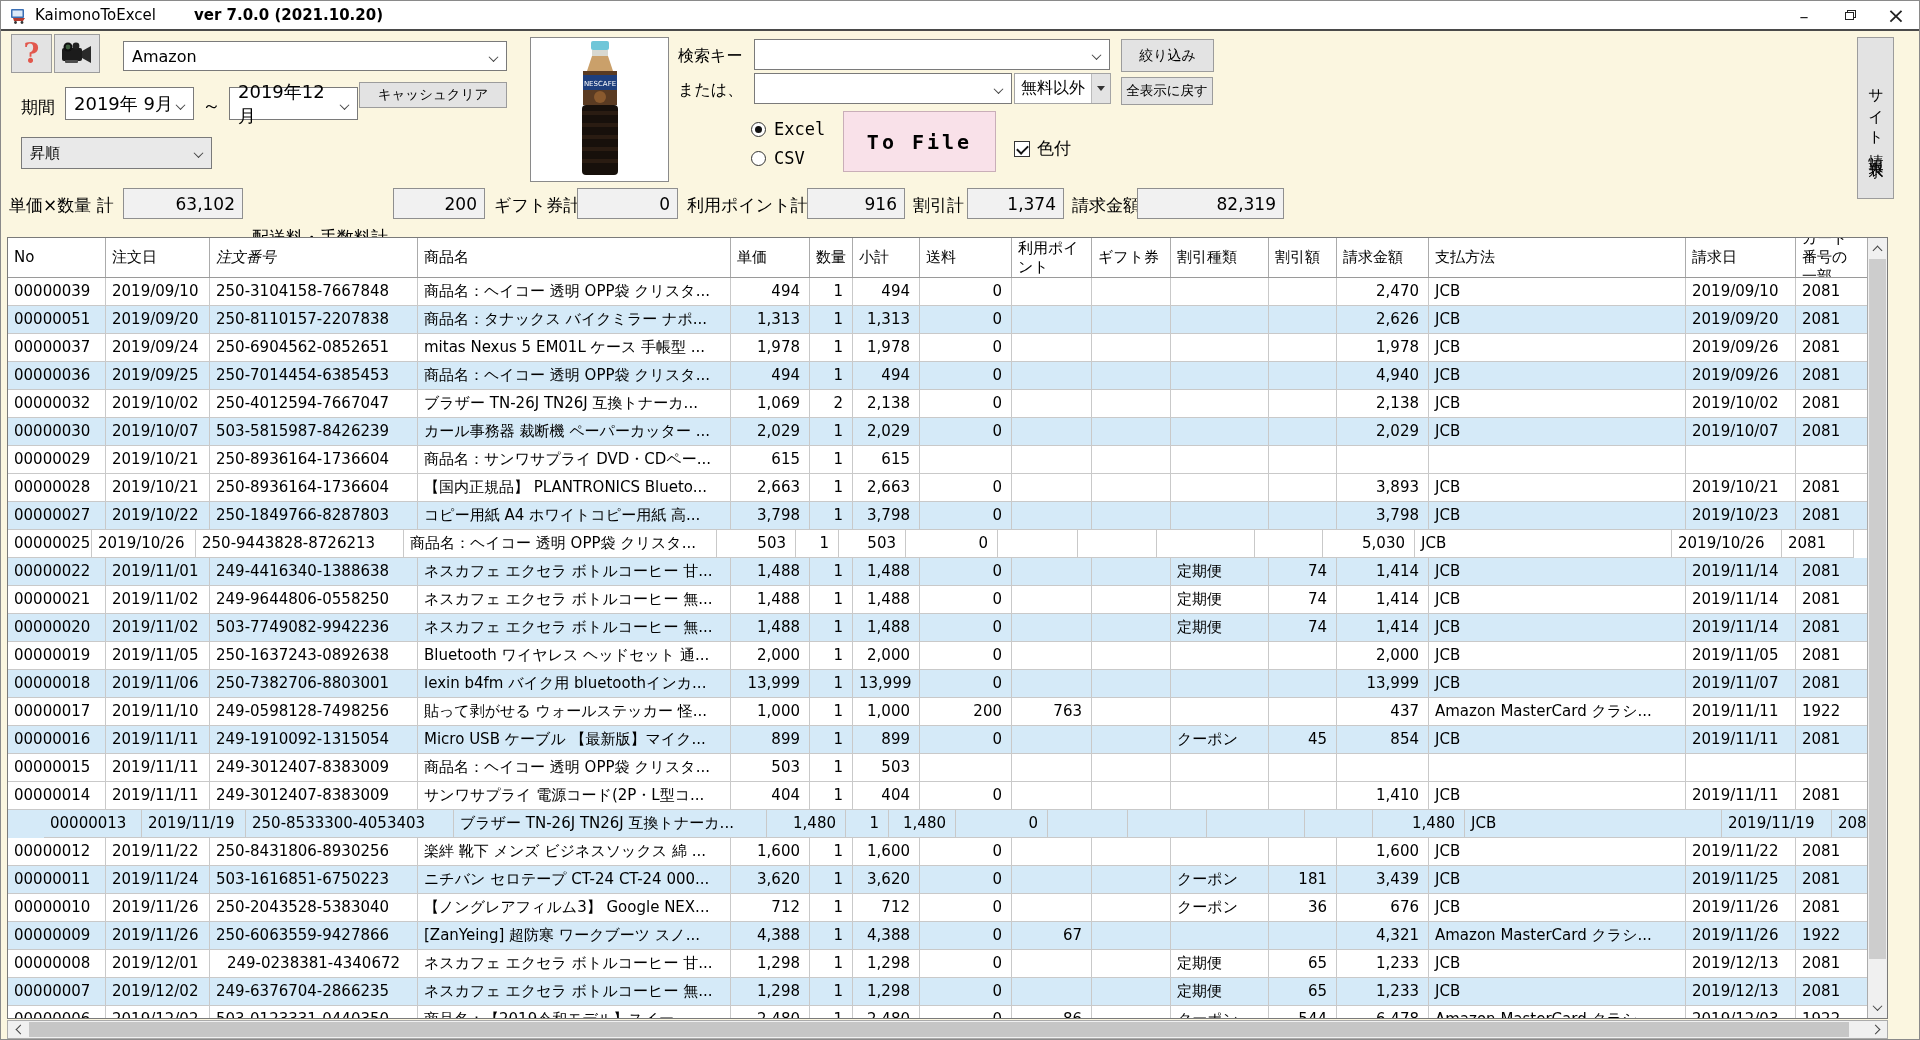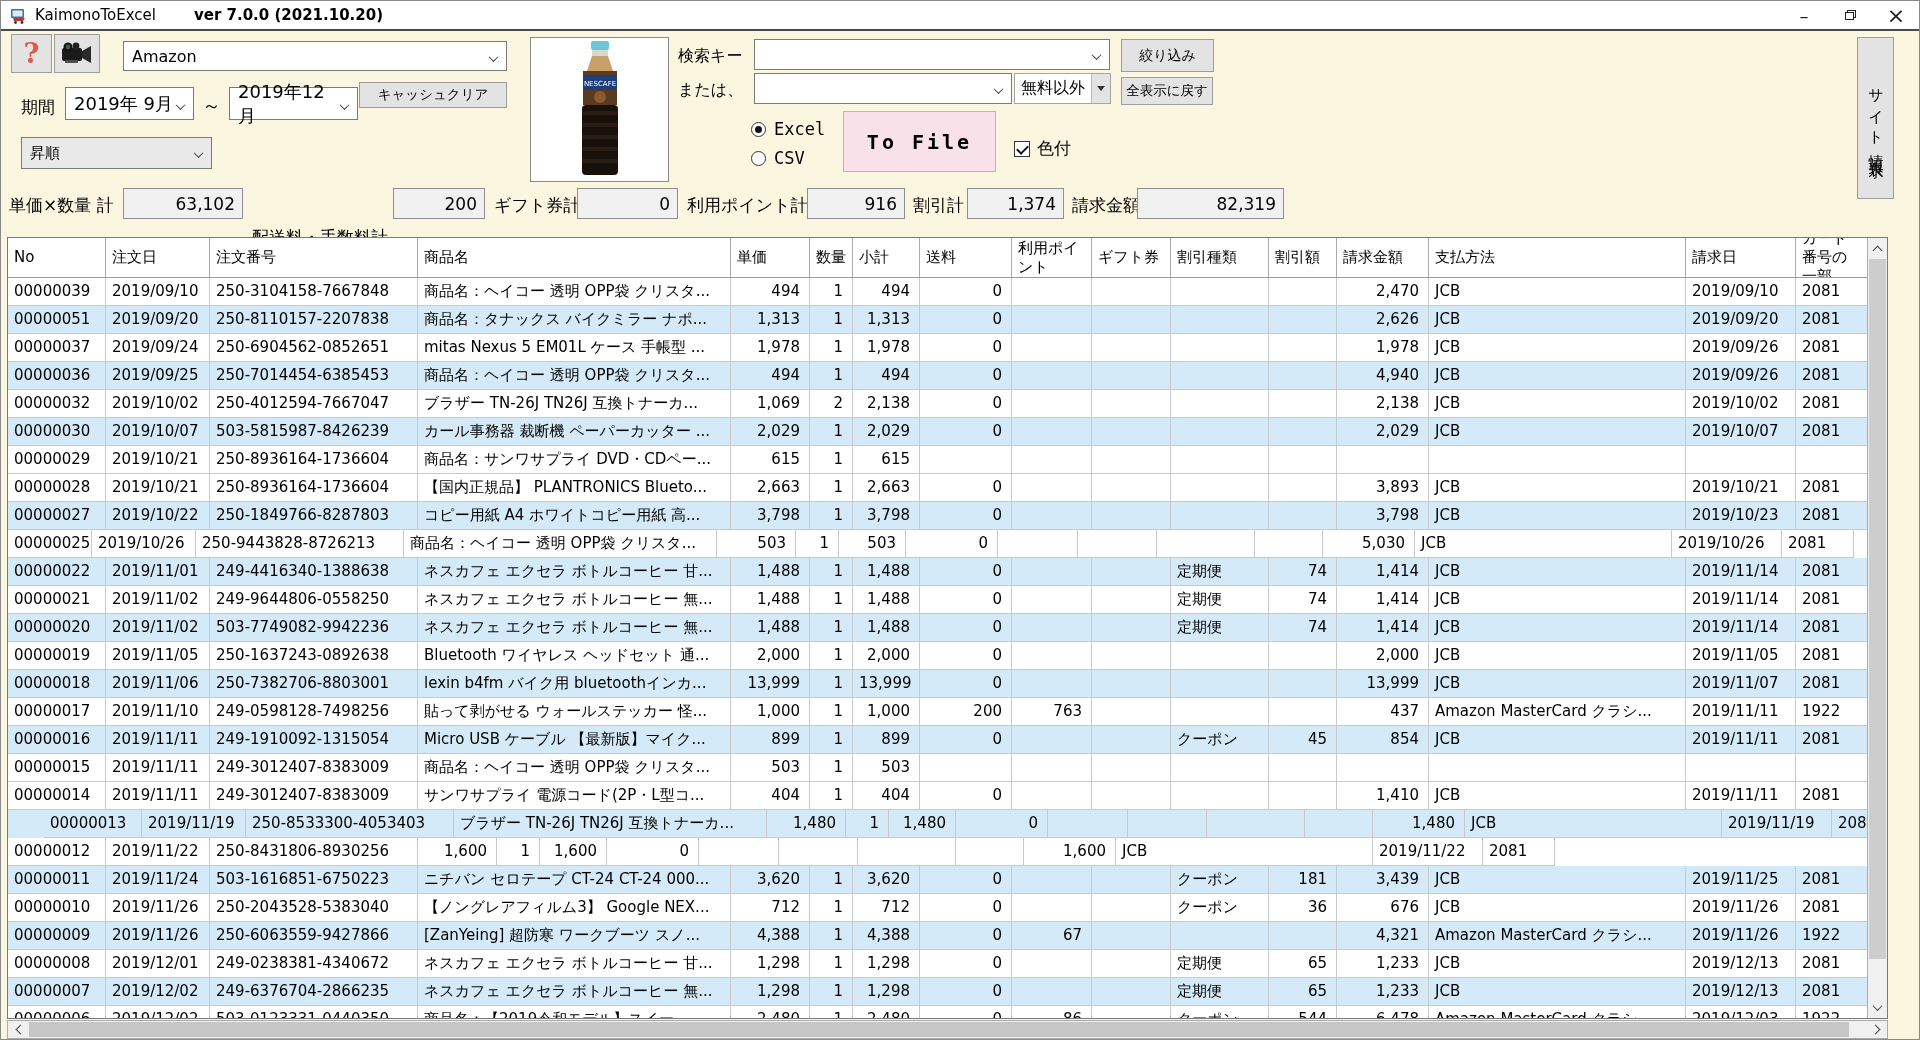--- a/index.html
+++ b/index.html
@@ -247,21 +247,21 @@
     <span class="tlabel" style="left:912px;">割引計</span>
     <span class="tbox" style="left:966px; width:97px;">1,374</span>
     <span class="tlabel" style="left:1071px;">請求金額</span>
     <span class="tbox" style="left:1136px; width:147px;">82,319</span>
   </div>
 
   <div class="grid">
     <div class="grid-header">
         <div class="hcell" style="width: 98px;">No</div>
         <div class="hcell" style="width: 104px;">注文日</div>
-        <div class="hcell" style="width: 208px;">注文番号</div>
+        <div class="hcell" style="width: 208px; font-style: italic;">注文番号</div>
         <div class="hcell" style="width: 313px;">商品名</div>
         <div class="hcell" style="width: 79px;">単価</div>
         <div class="hcell" style="width: 43px;">数量</div>
         <div class="hcell" style="width: 67px;">小計</div>
         <div class="hcell" style="width: 92px;">送料</div>
         <div class="hcell" style="width: 80px;">利用ポイント</div>
         <div class="hcell" style="width: 79px;">ギフト券</div>
         <div class="hcell" style="width: 98px;">割引種類</div>
         <div class="hcell" style="width: 68px;">割引額</div>
         <div class="hcell" style="width: 92px;">請求金額</div>
@@ -627,20 +627,21 @@
           <div class="gcell ar" style="width: 68px;"></div>
           <div class="gcell ar" style="width: 92px;">1,480</div>
           <div class="gcell" style="width: 257px;">JCB</div>
           <div class="gcell" style="width: 110px;">2019/11/19</div>
           <div class="gcell" style="width: 72px;">2081</div>
         </div>
         <div class="grow">
           <div class="gcell" style="width: 98px;">00000012</div>
           <div class="gcell" style="width: 104px;">2019/11/22</div>
           <div class="gcell" style="width: 208px;">250-8431806-8930256</div>
+          <div class="gcell" style="width: 313px;">楽絆 靴下 メンズ ビジネスソックス 綿 ...</div>
           <div class="gcell ar" style="width: 79px;">1,600</div>
           <div class="gcell ar" style="width: 43px;">1</div>
           <div class="gcell ar" style="width: 67px;">1,600</div>
           <div class="gcell ar" style="width: 92px;">0</div>
           <div class="gcell ar" style="width: 80px;"></div>
           <div class="gcell ar" style="width: 79px;"></div>
           <div class="gcell" style="width: 98px;"></div>
           <div class="gcell ar" style="width: 68px;"></div>
           <div class="gcell ar" style="width: 92px;">1,600</div>
           <div class="gcell" style="width: 257px;">JCB</div>
@@ -697,21 +698,21 @@
           <div class="gcell" style="width: 98px;"></div>
           <div class="gcell ar" style="width: 68px;"></div>
           <div class="gcell ar" style="width: 92px;">4,321</div>
           <div class="gcell" style="width: 257px;">Amazon MasterCard クラシ...</div>
           <div class="gcell" style="width: 110px;">2019/11/26</div>
           <div class="gcell" style="width: 72px;">1922</div>
         </div>
         <div class="grow">
           <div class="gcell" style="width: 98px;">00000008</div>
           <div class="gcell" style="width: 104px;">2019/12/01</div>
-          <div class="gcell" style="width: 208px;">249-0238381-4340672</div>
+          <div class="gcell" style="width: 208px; text-align: center;">249-0238381-4340672</div>
           <div class="gcell" style="width: 313px;">ネスカフェ エクセラ ボトルコーヒー 甘...</div>
           <div class="gcell ar" style="width: 79px;">1,298</div>
           <div class="gcell ar" style="width: 43px;">1</div>
           <div class="gcell ar" style="width: 67px;">1,298</div>
           <div class="gcell ar" style="width: 92px;">0</div>
           <div class="gcell ar" style="width: 80px;"></div>
           <div class="gcell ar" style="width: 79px;"></div>
           <div class="gcell" style="width: 98px;">定期便</div>
           <div class="gcell ar" style="width: 68px;">65</div>
           <div class="gcell ar" style="width: 92px;">1,233</div>

